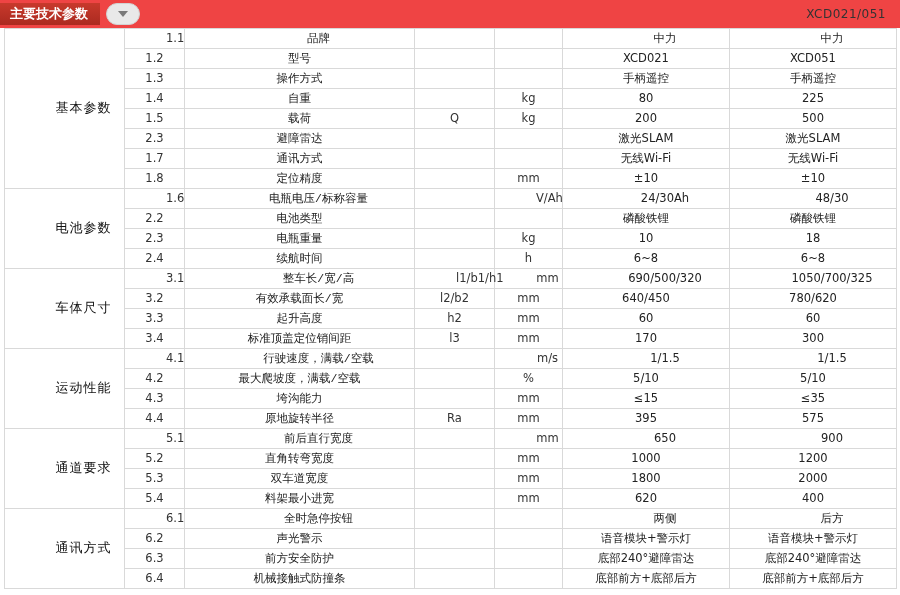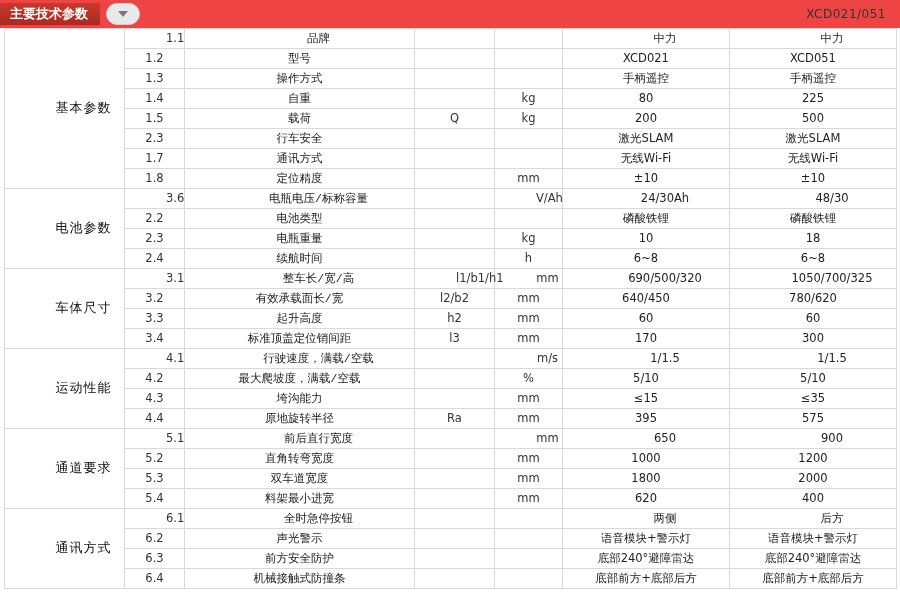--- a/index.html
+++ b/index.html
@@ -171,21 +171,21 @@
           <tr>
             <td class="idx">1.5</td>
             <td class="name">载荷</td>
             <td class="sym">Q</td>
             <td class="unit">kg</td>
             <td class="val">200</td>
             <td class="val">500</td>
           </tr>
           <tr>
             <td class="idx">2.3</td>
-            <td class="name">行车安全</td>
+            <td class="name">避障雷达</td>
             <td class="sym"></td>
             <td class="unit"></td>
             <td class="val">激光SLAM</td>
             <td class="val">激光SLAM</td>
           </tr>
           <tr>
             <td class="idx">1.7</td>
             <td class="name">通讯方式</td>
             <td class="sym"></td>
             <td class="unit"></td>
@@ -195,21 +195,21 @@
           <tr>
             <td class="idx">1.8</td>
             <td class="name">定位精度</td>
             <td class="sym"></td>
             <td class="unit">mm</td>
             <td class="val">±10</td>
             <td class="val">±10</td>
           </tr>
           <tr class="group-start">
             <td class="group" rowspan="4">电池参数</td>
-            <td class="idx">3.6</td>
+            <td class="idx">1.6</td>
             <td class="name">电瓶电压/标称容量</td>
             <td class="sym"></td>
             <td class="unit">V/Ah</td>
             <td class="val">24/30Ah</td>
             <td class="val">48/30</td>
           </tr>
           <tr>
             <td class="idx">2.2</td>
             <td class="name">电池类型</td>
             <td class="sym"></td>

